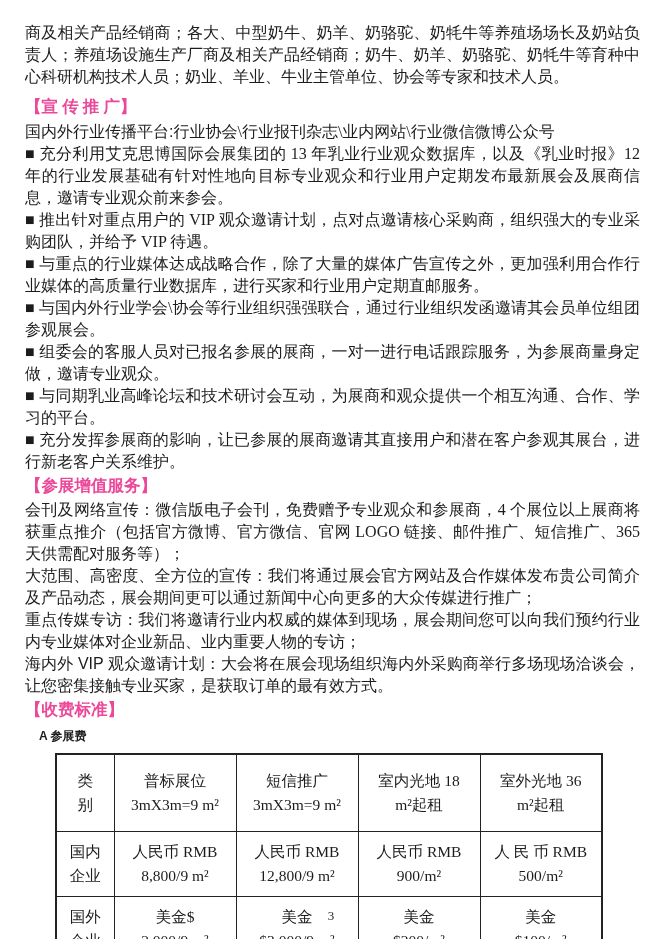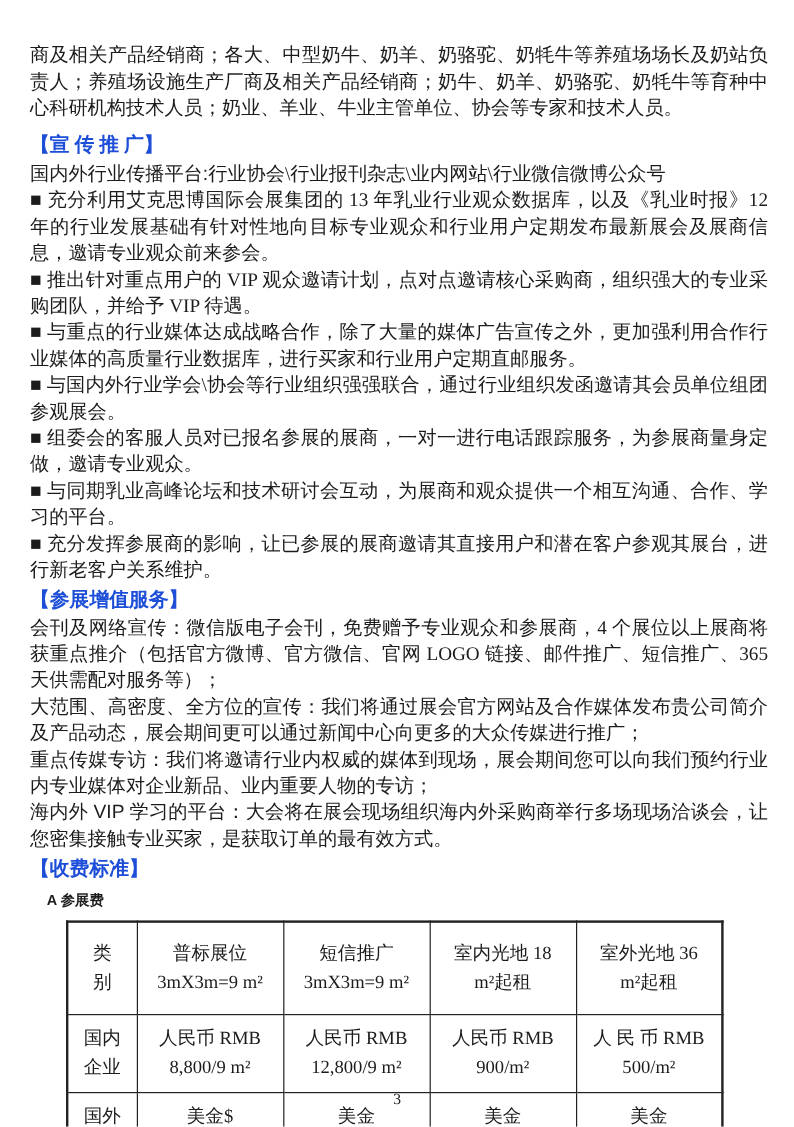--- a/index.html
+++ b/index.html
@@ -1,26 +1,26 @@
 <!DOCTYPE html>
 <html><head>
 <meta charset="utf-8">
 <style>
   html,body{margin:0;padding:0;background:#ffffff;}
   .page{
     width:662px;height:939px;box-sizing:border-box;
-    padding:36px 22px 0 25px;position:relative;
+    padding:22px 22px 0 25px;position:relative;
     font-family:"Liberation Serif","DejaVu Serif",serif;
     color:#1c1c1c;font-size:16px;line-height:22px;
     background:#ffffff;overflow:hidden;
   }
   .para{margin:0;text-align:justify;}
   .para b{font-family:"Liberation Sans","DejaVu Sans",sans-serif;font-weight:normal;margin-top:21px;}
   h2.redhead{
-    margin:8px 0 3px;color:#1d4ed8;font-size:16.5px;line-height:22px;
+    margin:8px 0 3px;color:#ec4899;font-size:16.5px;line-height:22px;
     font-weight:bold;font-family:"Liberation Serif","DejaVu Serif",serif;
   }
   h2.tight{margin:2px 0 2px;}
   .subhead{
     margin:4px 0 6px 14px;font-weight:bold;font-size:12px;
     font-family:"Liberation Sans","DejaVu Sans",sans-serif;
   }
   table.fees{
     border-collapse:collapse;margin:4px 0 0 30px;width:546px;
     border:2px solid #222;table-layout:fixed;
@@ -52,21 +52,21 @@
   <p class="para">■ 与国内外行业学会\协会等行业组织强强联合，通过行业组织发函邀请其会员单位组团参观展会。</p>
   <p class="para">■ 组委会的客服人员对已报名参展的展商，一对一进行电话跟踪服务，为参展商量身定做，邀请专业观众。</p>
   <p class="para">■ 与同期乳业高峰论坛和技术研讨会互动，为展商和观众提供一个相互沟通、合作、学习的平台。</p>
   <p class="para">■ 充分发挥参展商的影响，让已参展的展商邀请其直接用户和潜在客户参观其展台，进行新老客户关系维护。</p>
 
   <h2 class="redhead tight">【参展增值服务】</h2>
 
   <p class="para"><b>会刊及网络宣传：</b><span>微信版电子会刊，免费赠予专业观众和参展商，4 个展位以上展商将获重点推介（包括官方微博、官方微信、官网 LOGO 链接、邮件推广、短信推广、365 天供需配对服务等）；</span></p>
   <p class="para"><b>大范围、高密度、全方位的宣传：</b><span>我们将通过展会官方网站及合作媒体发布贵公司简介及产品动态，展会期间更可以通过新闻中心向更多的大众传媒进行推广；</span></p>
   <p class="para"><b>重点传媒专访：</b><span>我们将邀请行业内权威的媒体到现场，展会期间您可以向我们预约行业内专业媒体对企业新品、业内重要人物的专访；</span></p>
-  <p class="para"><b>海内外 VIP 学习的平台：</b><span>大会将在展会现场组织海内外采购商举行多场现场洽谈会，让您密集接触专业买家，是获取订单的最有效方式。</span></p>
+  <p class="para"><b>海内外 VIP 观众邀请计划：</b><span>大会将在展会现场组织海内外采购商举行多场现场洽谈会，让您密集接触专业买家，是获取订单的最有效方式。</span></p>
 
   <h2 class="redhead tight">【收费标准】</h2>
 
   <div class="subhead">A 参展费</div>
 
   <table class="fees">
     <colgroup>
       <col style="width:58px">
         <col style="width:122px">
         <col style="width:122px">

